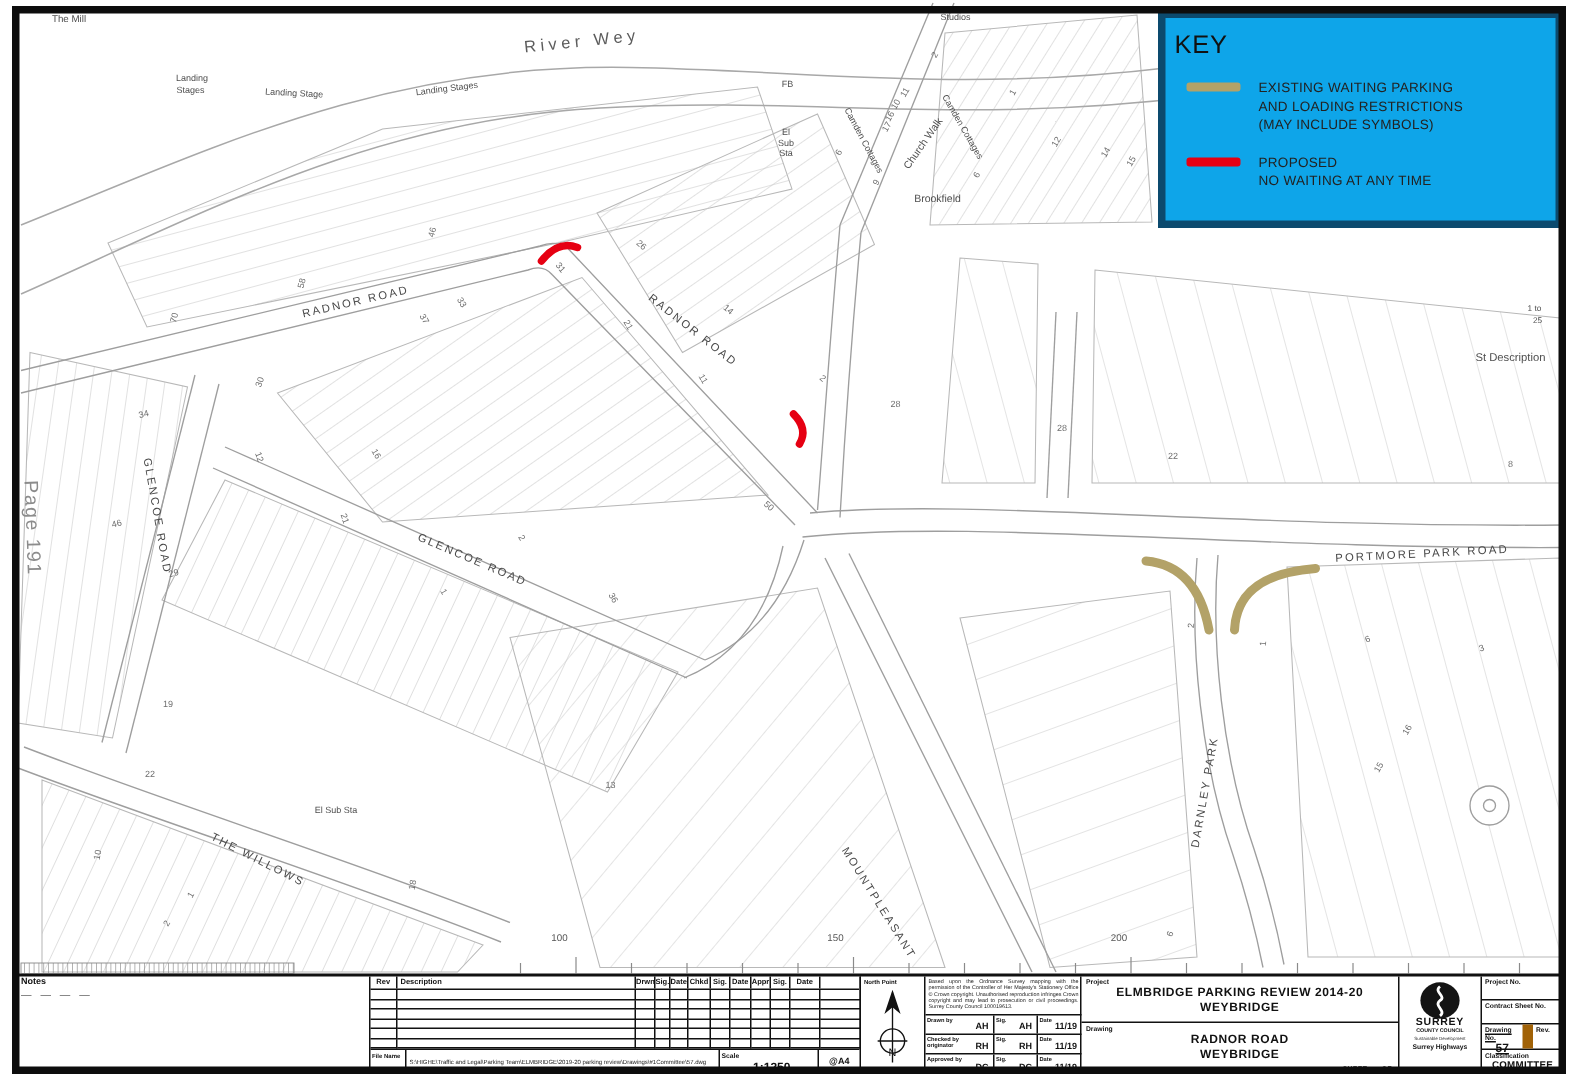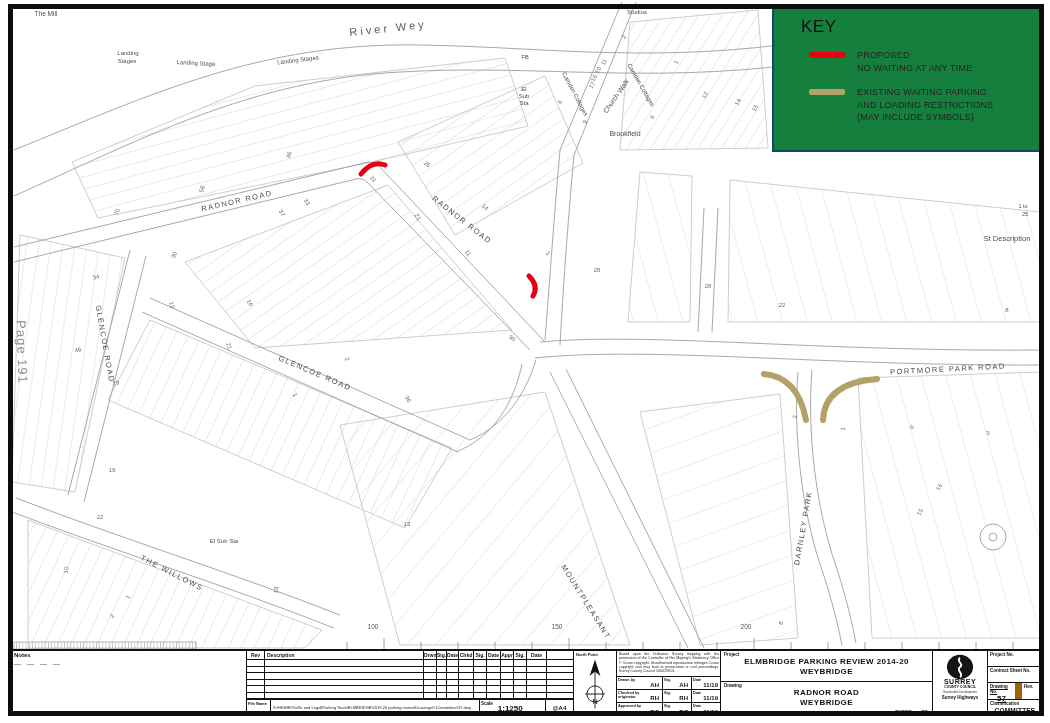--- a/index.html
+++ b/index.html
@@ -8,22 +8,22 @@
   .map-svg{position:absolute;left:0;top:0;z-index:0;}
   
   .labels-layer{position:absolute;left:0;top:0;width:100%;height:100%;z-index:2;pointer-events:none;}
   .map-label{position:absolute;color:#4e4e4e;white-space:nowrap;font-size:7px;}
   .road{letter-spacing:1.5px;color:#4a4a4a;}
   .river{letter-spacing:3px;color:#5c5c5c;}
   .page-ref{color:#8c8c8c;letter-spacing:1px;}
   .house-number{position:absolute;font-size:6px;color:#6e6e6e;white-space:nowrap;}
   .scale-label{position:absolute;font-size:6.5px;color:#555;white-space:nowrap;}
   
-  .key-box{position:absolute;left:772px;top:7px;width:270px;height:145px;background:#15803d;
-           border:2px solid #0c4a6e;z-index:3;box-sizing:border-box;padding:8px 27px;}
+  .key-box{position:absolute;left:772px;top:7px;width:270px;height:145px;background:#0ea5e9;
+           border:5px solid #0c4a6e;z-index:3;box-sizing:border-box;padding:8px 6px;}
   .key-title{font-size:17px;letter-spacing:.5px;color:#111;}
   .key-item{display:flex;align-items:flex-start;margin-top:12px;}
   .swatch{display:inline-block;width:36px;height:6px;border-radius:2px;margin:3px 12px 0 8px;flex:none;}
   .key-lines{font-size:9px;line-height:12.5px;color:#222;letter-spacing:.2px;}
   
   .frame{position:absolute;left:8px;top:4px;width:1036px;height:712px;border:5px solid #0d0d0d;
          box-sizing:border-box;z-index:5;pointer-events:none;}
   
   .titleblock{position:absolute;left:11px;top:649px;width:1031px;height:67px;background:#fff;z-index:4;
               display:flex;border-top:2px solid #111;box-sizing:border-box;font-family:"Liberation Sans",sans-serif;}
@@ -38,21 +38,21 @@
   .rev-head{border-bottom:1px solid #111;}
   .rev-head .rc{font-size:5px;font-weight:bold;text-align:center;padding:1px 0;border-right:1px solid #111;
                 overflow:hidden;white-space:nowrap;}
   .rev-head .rc.desc{text-align:left;padding-left:2px;}
   .rev-rows{flex:1;}
   .rev-rows .rev-grid{height:100%;grid-auto-rows:1fr;}
   .rev-cell{border-right:1px solid #111;border-bottom:1px solid #111;}
   .file-strip{display:flex;border-top:1px solid #111;height:16px;align-items:stretch;}
   .fn-lab{width:24px;font-size:4px;font-weight:bold;padding:1px 1px;border-right:1px solid #111;box-sizing:border-box;}
   .fn-path{flex:1;font-size:4px;color:#222;padding:5px 2px 0 2px;white-space:nowrap;overflow:hidden;}
-  .scale-cell{width:66px;border-left:1px solid #111;display:flex;box-sizing:border-box;}
+  .scale-cell{width:66px;border-left:1px solid #111;display:flex;box-sizing:border-box;flex-direction:column;}
   .scale-cell .tl-lab{padding:1px;}
   .scale-val{font-size:8px;font-weight:bold;align-self:center;margin-left:4px;}
   .paper-cell{width:28px;border-left:1px solid #111;font-size:6px;font-weight:bold;display:flex;
               align-items:center;justify-content:center;box-sizing:border-box;}
   
   .sec-north{width:43px;padding:1px 2px;}
   
   .sec-sign{width:104px;display:grid;grid-template-rows:26px 1fr 1fr 1fr;}
   .copyright{font-size:3.6px;line-height:4.3px;color:#222;padding:1px 2px;border-bottom:1px solid #111;
              overflow:hidden;text-align:justify;}
@@ -288,32 +288,32 @@
     </div>
   <div class="labels-layer" id="scale-labels">
       <span class="scale-label" style="left: 373px; top: 626px; transform: translate(-50%, -50%);">100</span>
       <span class="scale-label" style="left: 557px; top: 626px; transform: translate(-50%, -50%);">150</span>
       <span class="scale-label" style="left: 746px; top: 626px; transform: translate(-50%, -50%);">200</span>
     </div>
 
   <div class="key-box">
     <div class="key-title">KEY</div>
     <div class="key-item">
-      <span class="swatch" style="background-color: rgb(230, 0, 18);"></span>
-      <div class="key-lines">
-        <div>PROPOSED</div>
-        <div>NO WAITING AT ANY TIME</div>
-      </div>
-    </div>
-    <div class="key-item">
       <span class="swatch" style="background-color: rgb(179, 162, 104);"></span>
       <div class="key-lines">
         <div>EXISTING WAITING PARKING</div>
         <div>AND LOADING RESTRICTIONS</div>
         <div>(MAY INCLUDE SYMBOLS)</div>
+      </div>
+    </div>
+    <div class="key-item">
+      <span class="swatch" style="background-color: rgb(230, 0, 18);"></span>
+      <div class="key-lines">
+        <div>PROPOSED</div>
+        <div>NO WAITING AT ANY TIME</div>
       </div>
     </div>
   </div>
 
   <div class="titleblock">
 
     <div class="tb-sec sec-notes">
       <div class="tl-lab" style="font-size:6px">Notes</div>
       <div class="notes-dashes">— — — —</div>
     </div>

